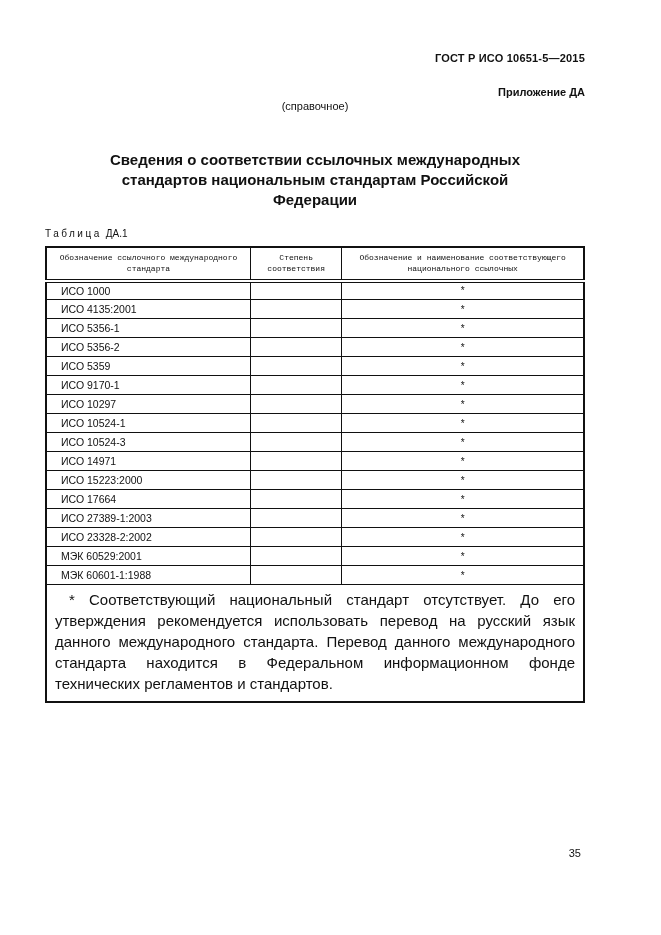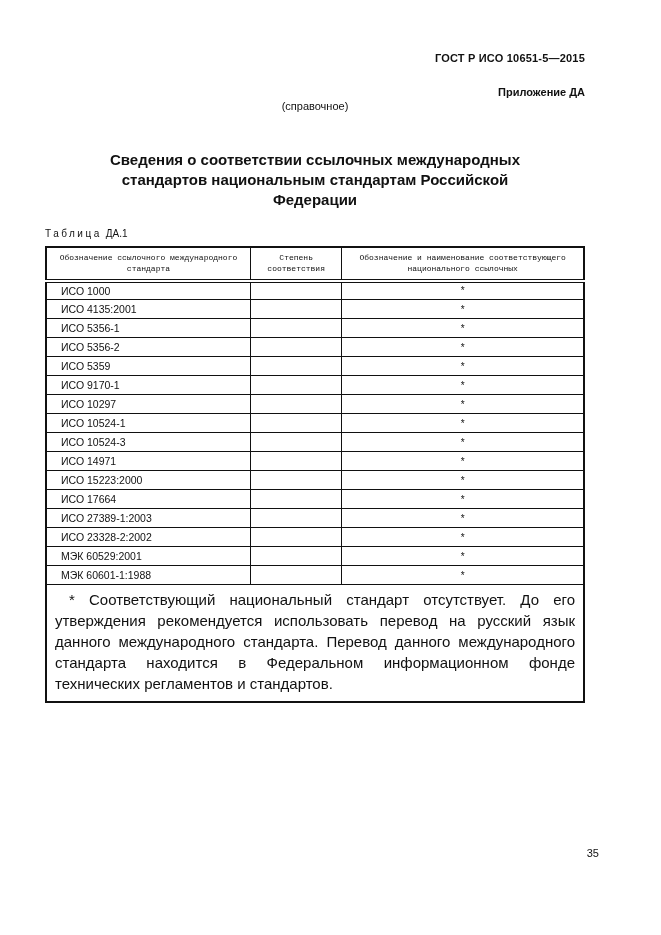--- a/index.html
+++ b/index.html
@@ -81,21 +81,21 @@
   }
   .std-table tfoot td {
     font-size: 15px;
     line-height: 1.4;
     padding: 4px 8px 7px 8px;
     text-indent: 14px;
     text-align: justify;
   }
   .page-number {
     position: absolute;
-    right: 62px;
+    right: 80px;
     bottom: 76px;
     font-size: 11px;
     margin-top: 8px;
   }
 </style>
 </head>
 <body>
 
 <div class="page">
 

